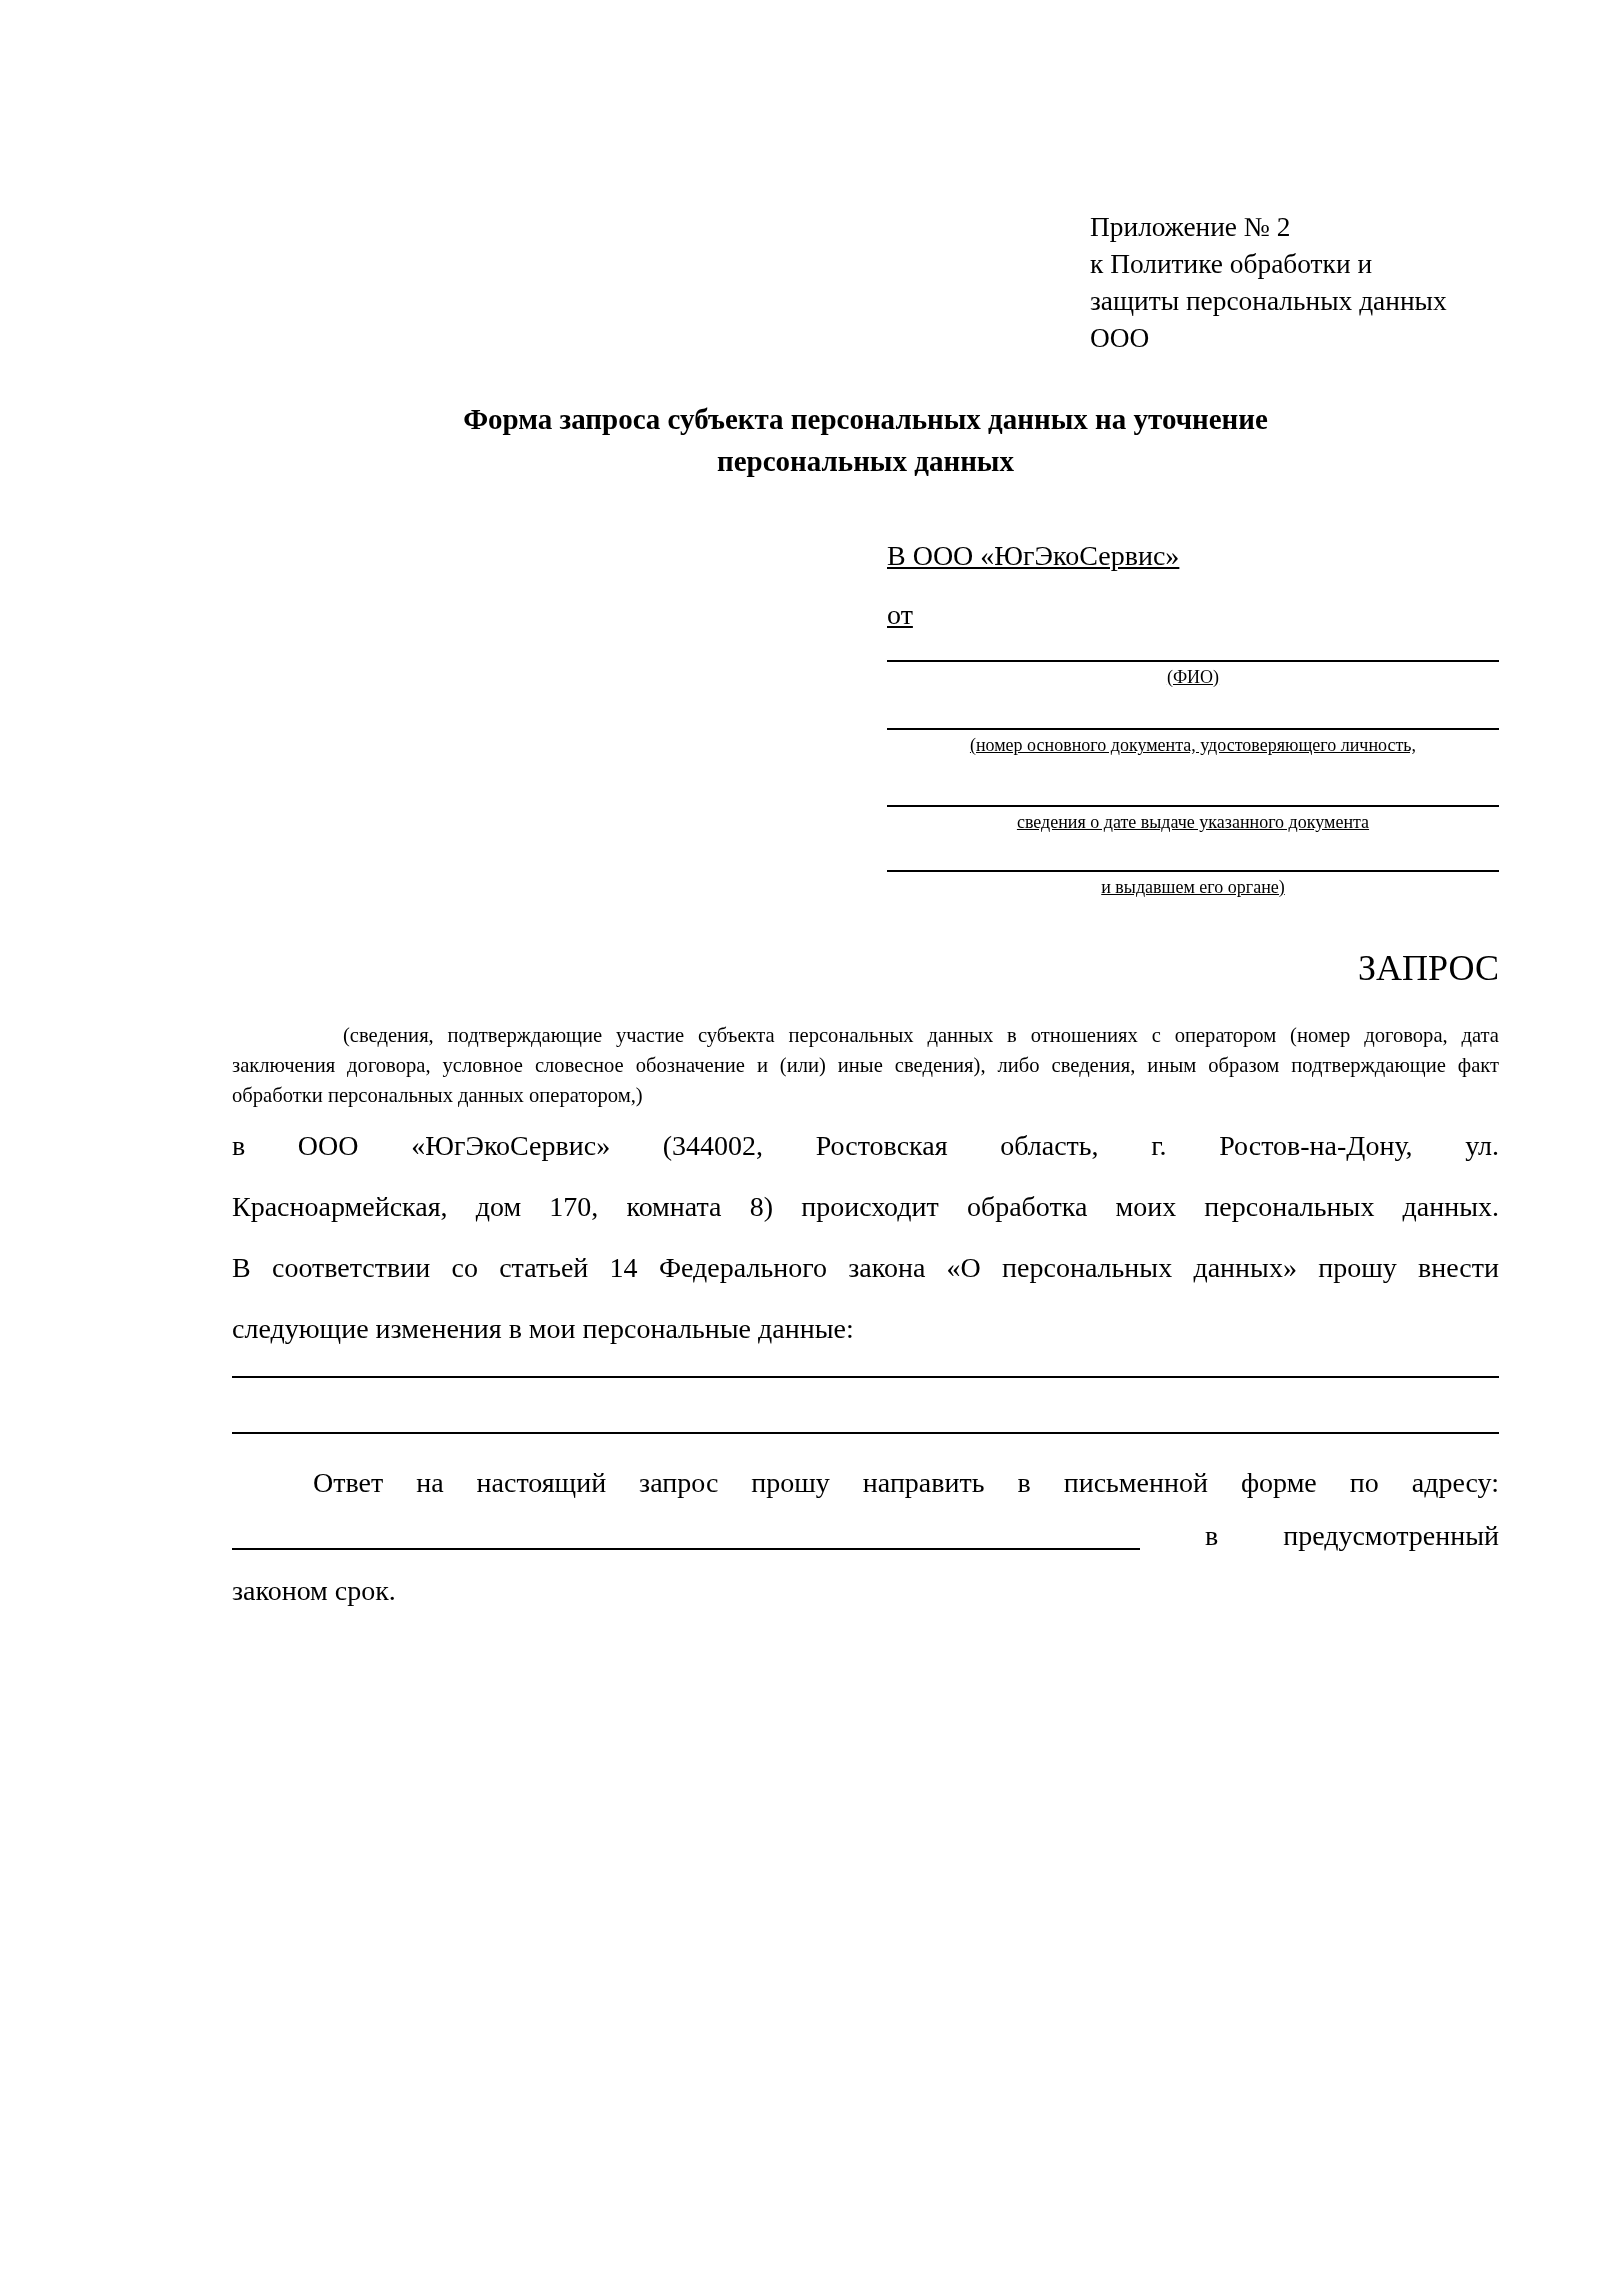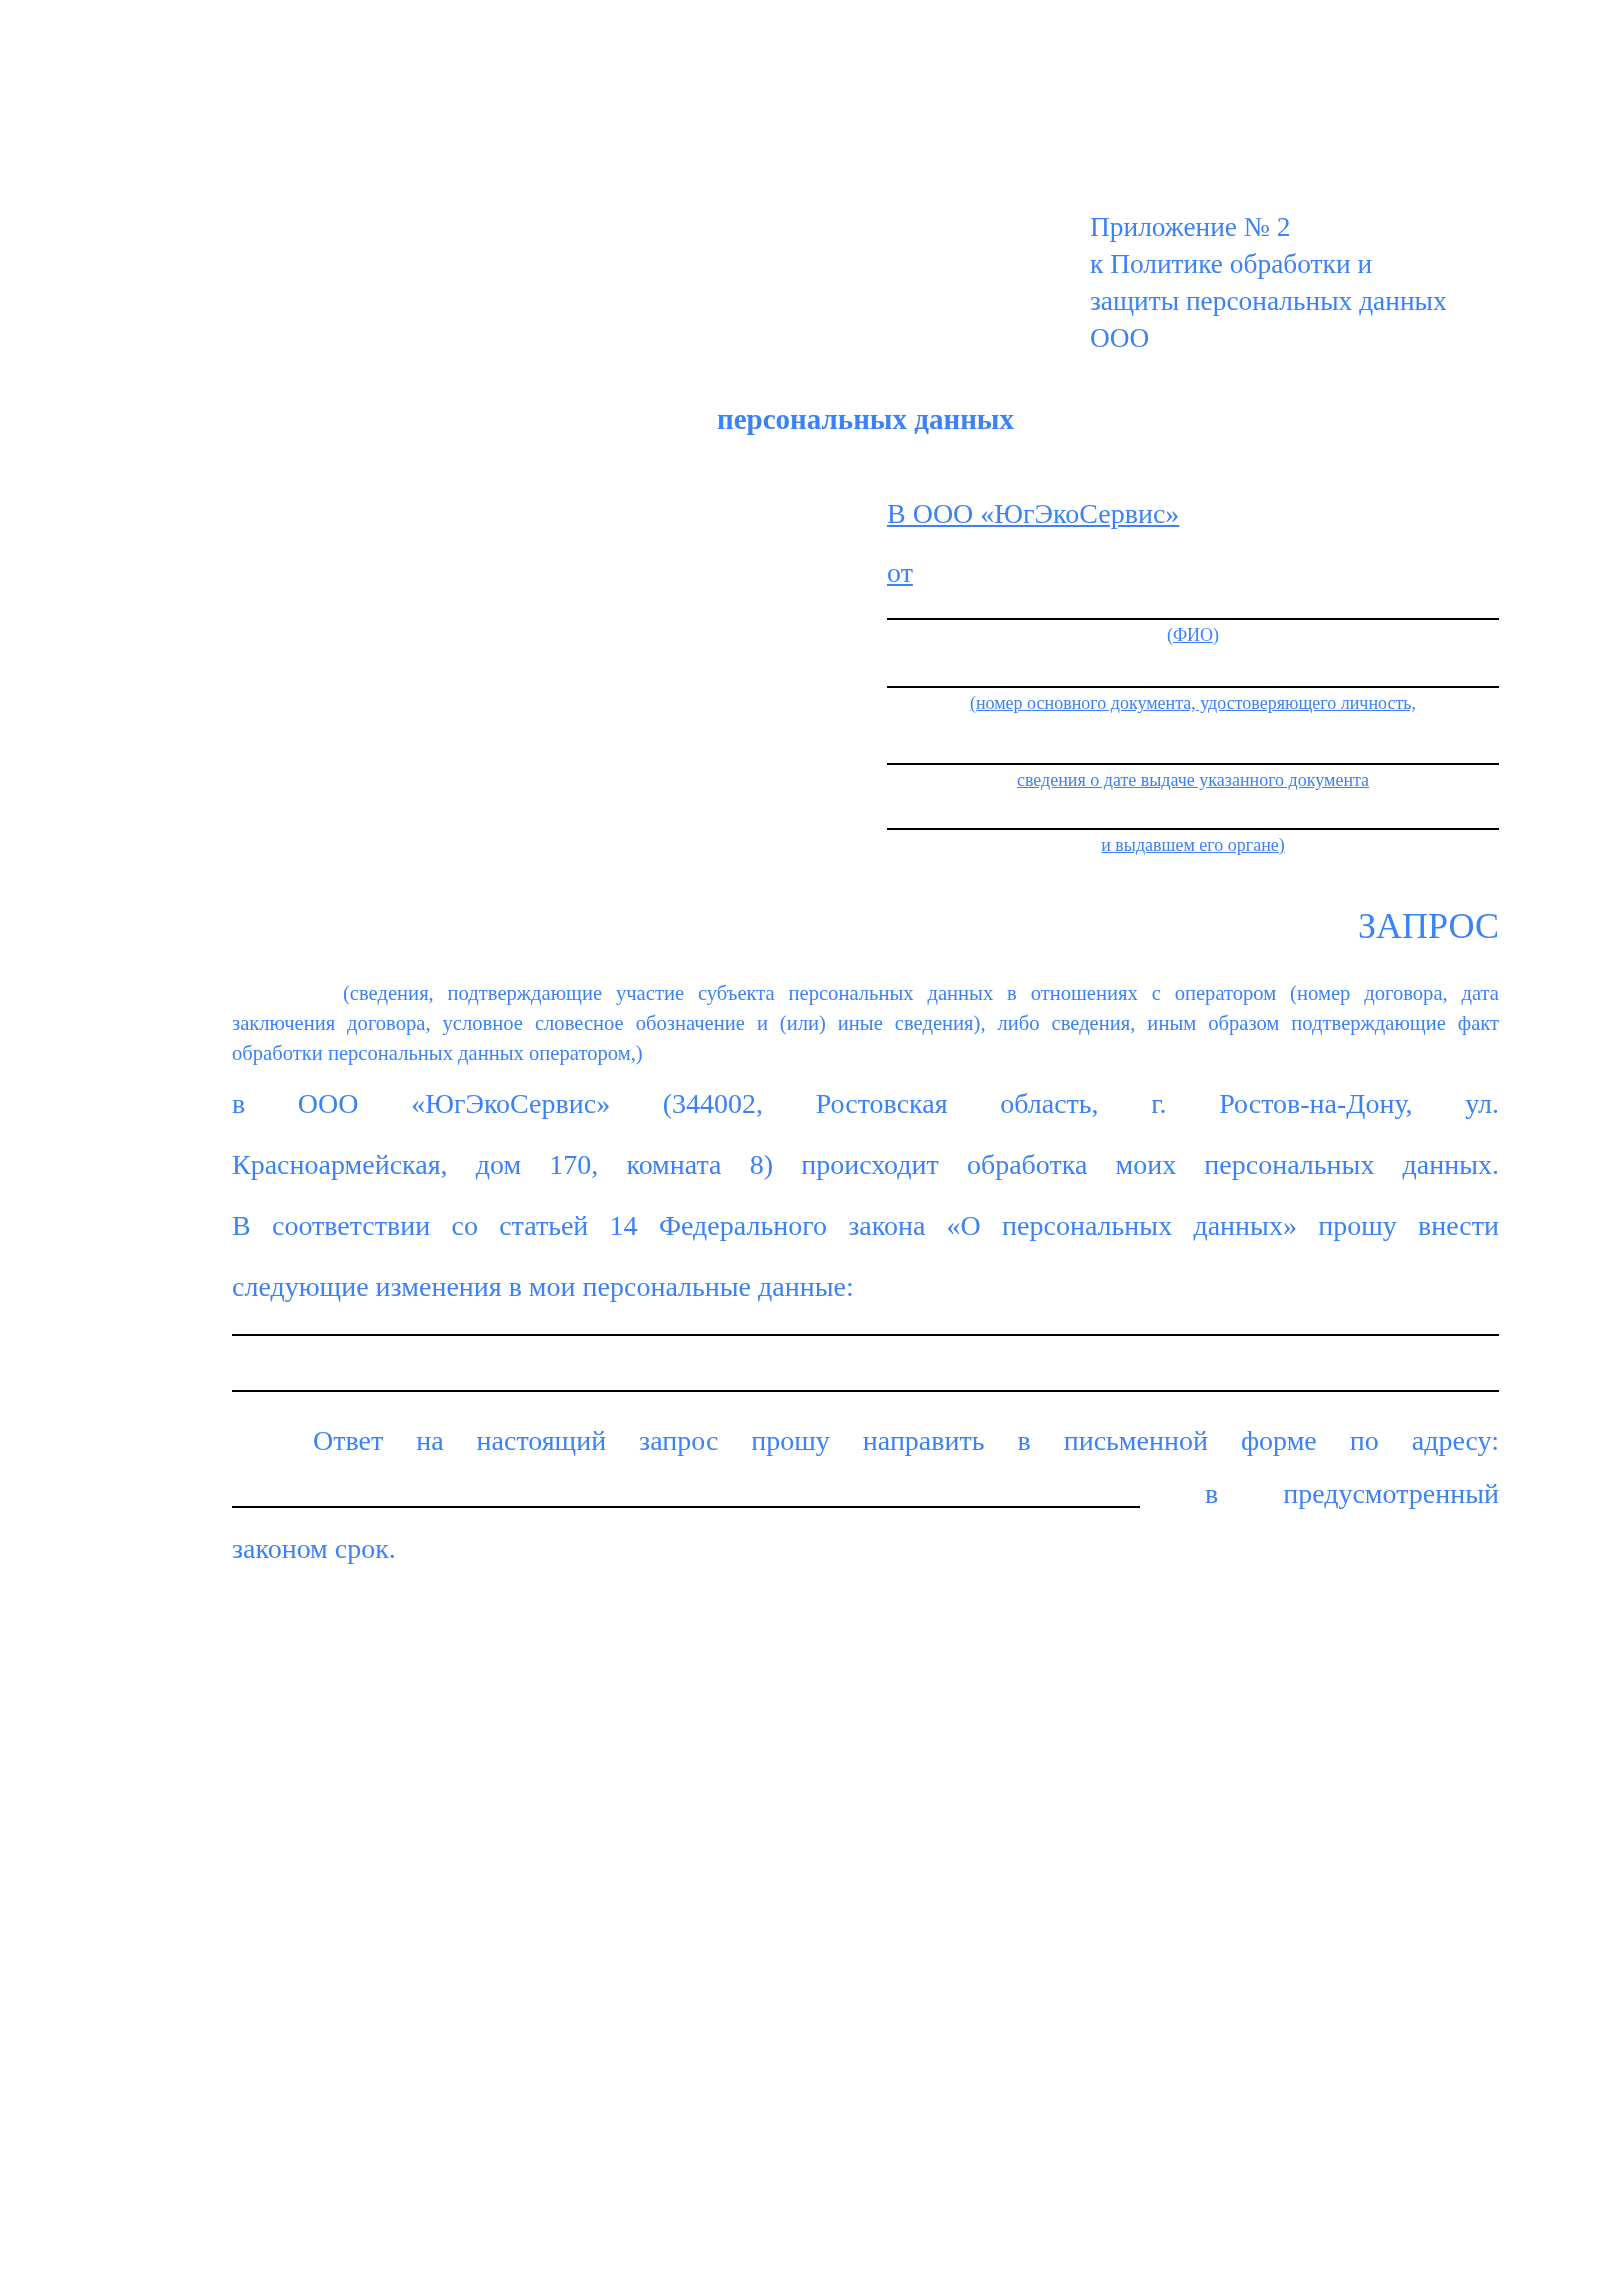--- a/index.html
+++ b/index.html
@@ -3,21 +3,21 @@
 <meta charset="utf-8">
 <style>
   * { margin: 0; padding: 0; box-sizing: border-box; }
   html, body { background: #888; }
   .page {
     position: relative;
     width: 1621px;
     height: 2293px;
     margin: 0 auto;
     background: #ffffff;
-    color: #3b82f6;
+    color: #000000;
     font-family: "Liberation Serif", "DejaVu Serif", serif;
     font-size: 28px;
     padding: 209px 122px 0 232px; 
     overflow: hidden;
   }
   
   .appendix {
     margin-left: 858px;
     line-height: 37px;
     font-size: 27.4px;
@@ -122,20 +122,21 @@
 <div class="page">
 
   <div class="appendix">
     <div>Приложение № 2</div>
     <div>к Политике обработки и</div>
     <div>защиты персональных данных</div>
     <div>ООО</div>
   </div>
 
   <div class="title">
+    <div>Форма запроса субъекта персональных данных на уточнение</div>
     <div>персональных данных</div>
   </div>
 
   <div class="addressee">
     <div class="to">В ООО «ЮгЭкоСервис»</div>
     <div class="from">от</div>
 
     <div class="field f1">
       <div class="field-line"></div>
       <div class="field-caption">(ФИО)</div>

